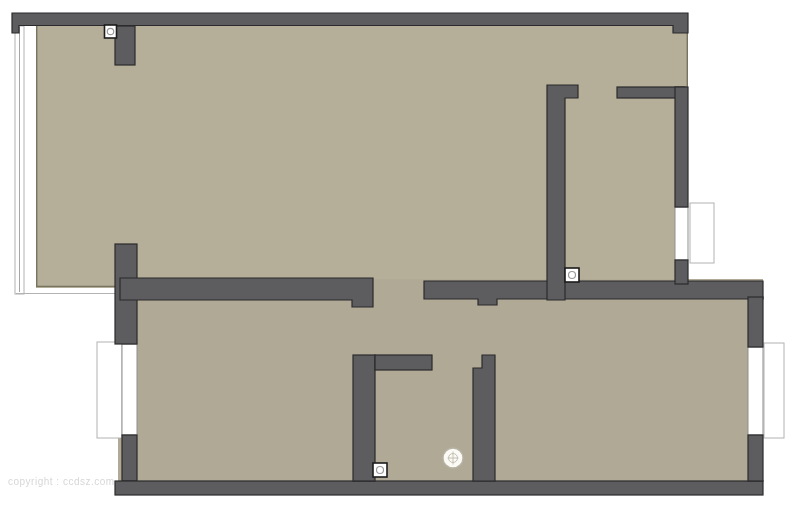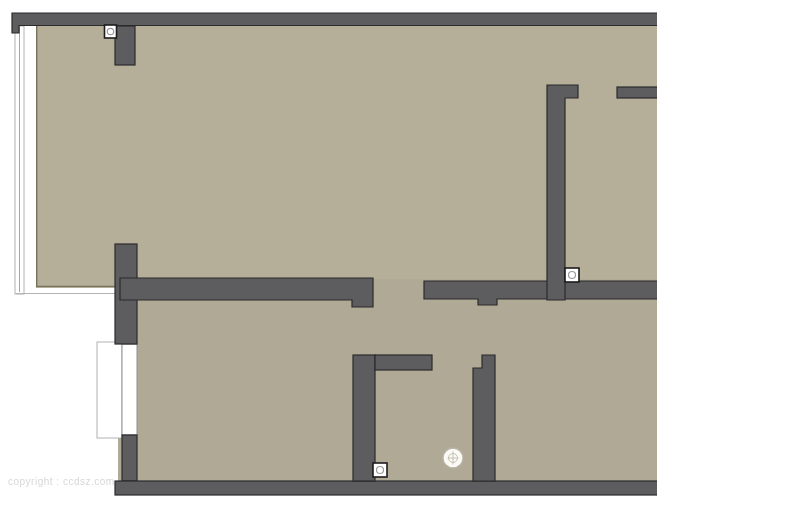--- a/index.html
+++ b/index.html
@@ -1,18 +1,18 @@
 <!DOCTYPE html>
 <html style="--background: #ffffff; --wall: #5d5d5f; --wall-outline: #2b2b2d; --floor: #b5ae99; --floor-lower: #b0a995; --floor-edge: #76735f; --window-fill: #ffffff; --window-frame: #8f8f8f; --frame-light: #b2b2b2; --icon-outline: #1c1c1c; --icon-detail: #9a9a9a; --fixture: #b7b3a6; --watermark: #d7d7d7;"><head>
 <meta charset="utf-8">
 <title>Floor Plan</title>
 <style>
   html,body { margin:0; padding:0; background:#fff; }
   #stage {
-    position:relative; width:657px; height:508px;
+    position:relative; width:785px; height:508px;
     background:var(--background,#fff); overflow:hidden;
     font-family:"Liberation Sans", sans-serif;
   }
   svg { display:block; }
   .floor        { fill:var(--floor); }
   .floor-lower  { fill:var(--floor-lower); }
   .edge         { stroke:var(--floor-edge); stroke-width:1.4; }
   .wall         { fill:var(--wall); stroke:var(--wall-outline); stroke-width:1.2; }
   .win-gap      { fill:var(--window-fill); stroke:var(--window-frame); stroke-width:1; }
   .frame        { fill:var(--window-fill); stroke:var(--frame-light); stroke-width:1; }

